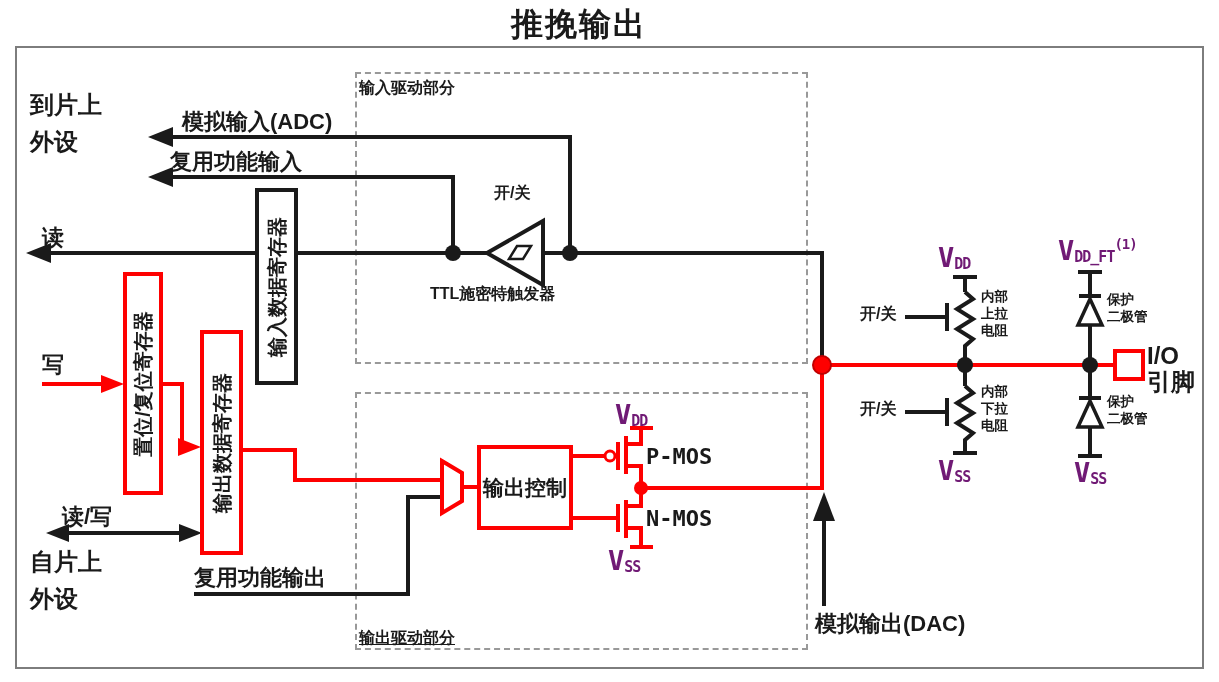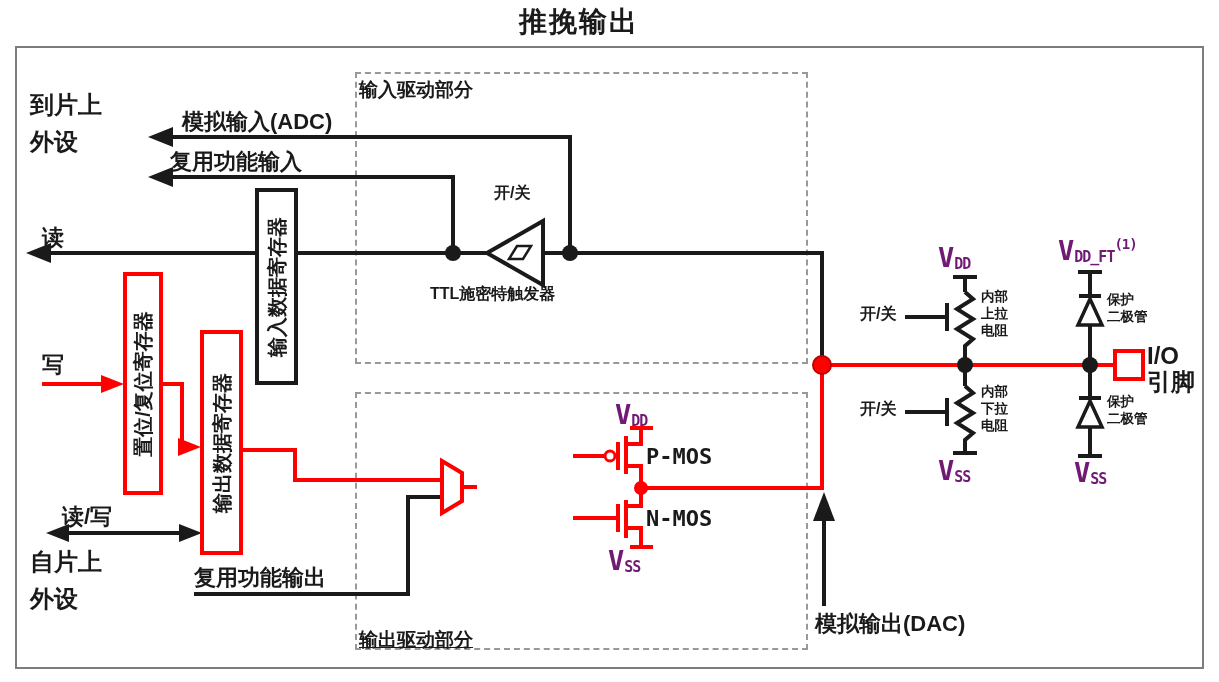--- a/index.html
+++ b/index.html
@@ -4,25 +4,25 @@
 <style>
   html,body{margin:0;padding:0;background:#ffffff;}
   #stage{
     position:relative;width:1219px;height:682px;background:#ffffff;overflow:hidden;
     font-family:"Liberation Sans","DejaVu Sans",sans-serif;color:#1a1a1a;
   }
   .lbl{position:absolute;font-weight:700;color:#1a1a1a;white-space:nowrap;line-height:1.15;}
   .t22{font-size:22px;}
   .t20{font-size:16px;}
   .t27{font-size:24px;line-height:37px;}
-  .t15{font-size:19px;}
+  .t15{font-size:16px;}
   .t13{font-size:13.5px;line-height:17px;}
   .blk{display:block;}
   #title{position:absolute;top:3px;left:429px;width:300px;text-align:center;
-         font-size:28px;font-weight:700;letter-spacing:2px;}
+         font-size:32px;font-weight:700;letter-spacing:2px;}
   #frame{position:absolute;left:15px;top:46px;width:1189px;height:623px;
          border:2px solid #7d7d7d;box-sizing:border-box;}
   .dashedbox{position:absolute;border:2px dashed #999999;box-sizing:border-box;background:transparent;}
   #input-driver-box{left:355px;top:72px;width:453px;height:292px;}
   #output-driver-box{left:355px;top:392px;width:453px;height:258px;}
   .regbox{position:absolute;background:#ffffff;box-sizing:border-box;}
   .regbox.black{border:4px solid #1a1a1a;}
   .regbox.red{border:4px solid #fe0000;}
   .vtext{position:absolute;left:50%;top:50%;transform:translate(-50%,-50%) rotate(-90deg);
          white-space:nowrap;font-size:20px;font-weight:700;color:#1a1a1a;}
@@ -139,20 +139,23 @@
 
   <div class="regbox black" style="left:255px;top:188px;width:43px;height:197px;">
     <span class="vtext">输入数据寄存器</span>
   </div>
   <div class="regbox red" style="left:123px;top:272px;width:40px;height:223px;">
     <span class="vtext">置位/复位寄存器</span>
   </div>
   <div class="regbox red" style="left:200px;top:330px;width:43px;height:225px;">
     <span class="vtext">输出数据寄存器</span>
   </div>
+  <div id="output-control" class="regbox red">
+    <span>输出控制</span>
+  </div>
 
   <div class="lbl t15" style="left:359px;top:79px;">输入驱动部分</div>
   <div class="lbl t15" style="left:359px;top:629px;text-decoration:underline;">输出驱动部分</div>
 
   <div class="lbl t27" style="left:30px;top:86px;">
     <span class="blk">到片上</span>
     <span class="blk">外设</span>
   </div>
   <div class="lbl t22" style="left:170px;top:109px;margin-left:12px;">模拟输入(ADC)</div>
   <div class="lbl t22" style="left:170px;top:149px;">复用功能输入</div>

